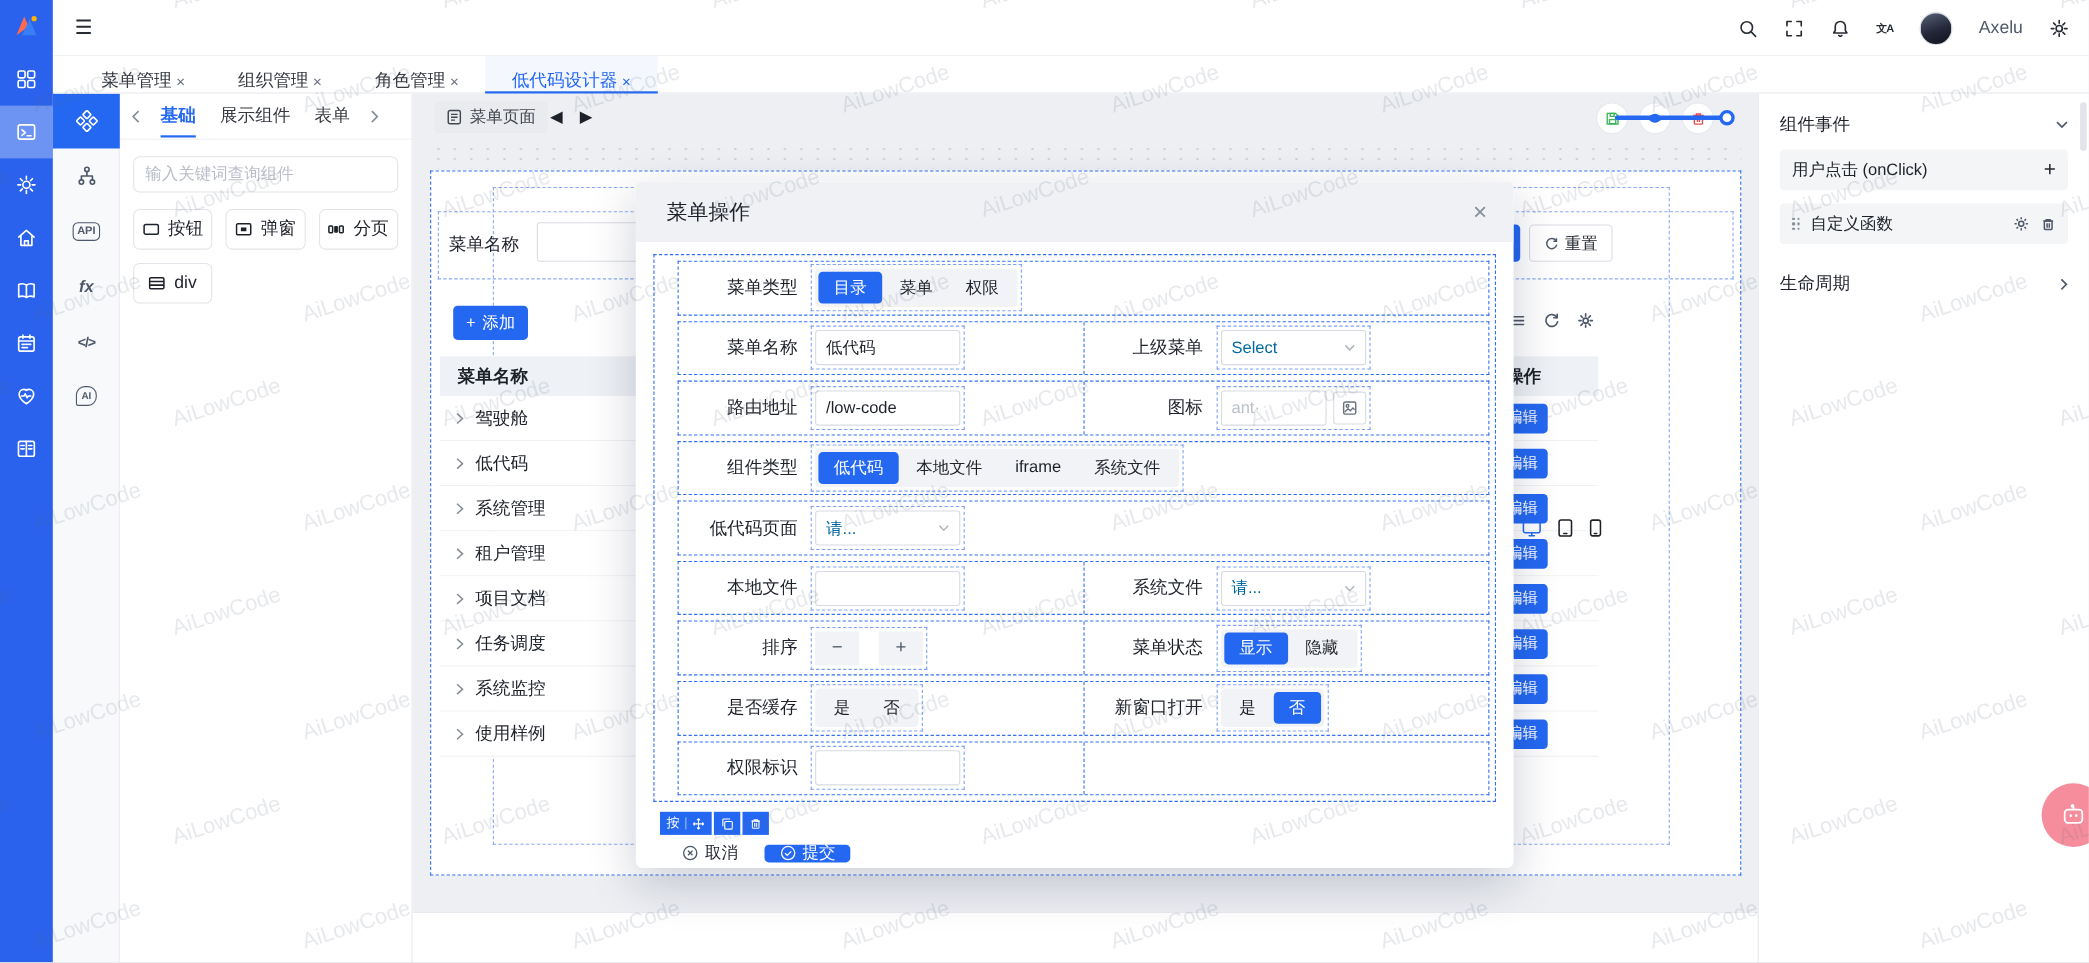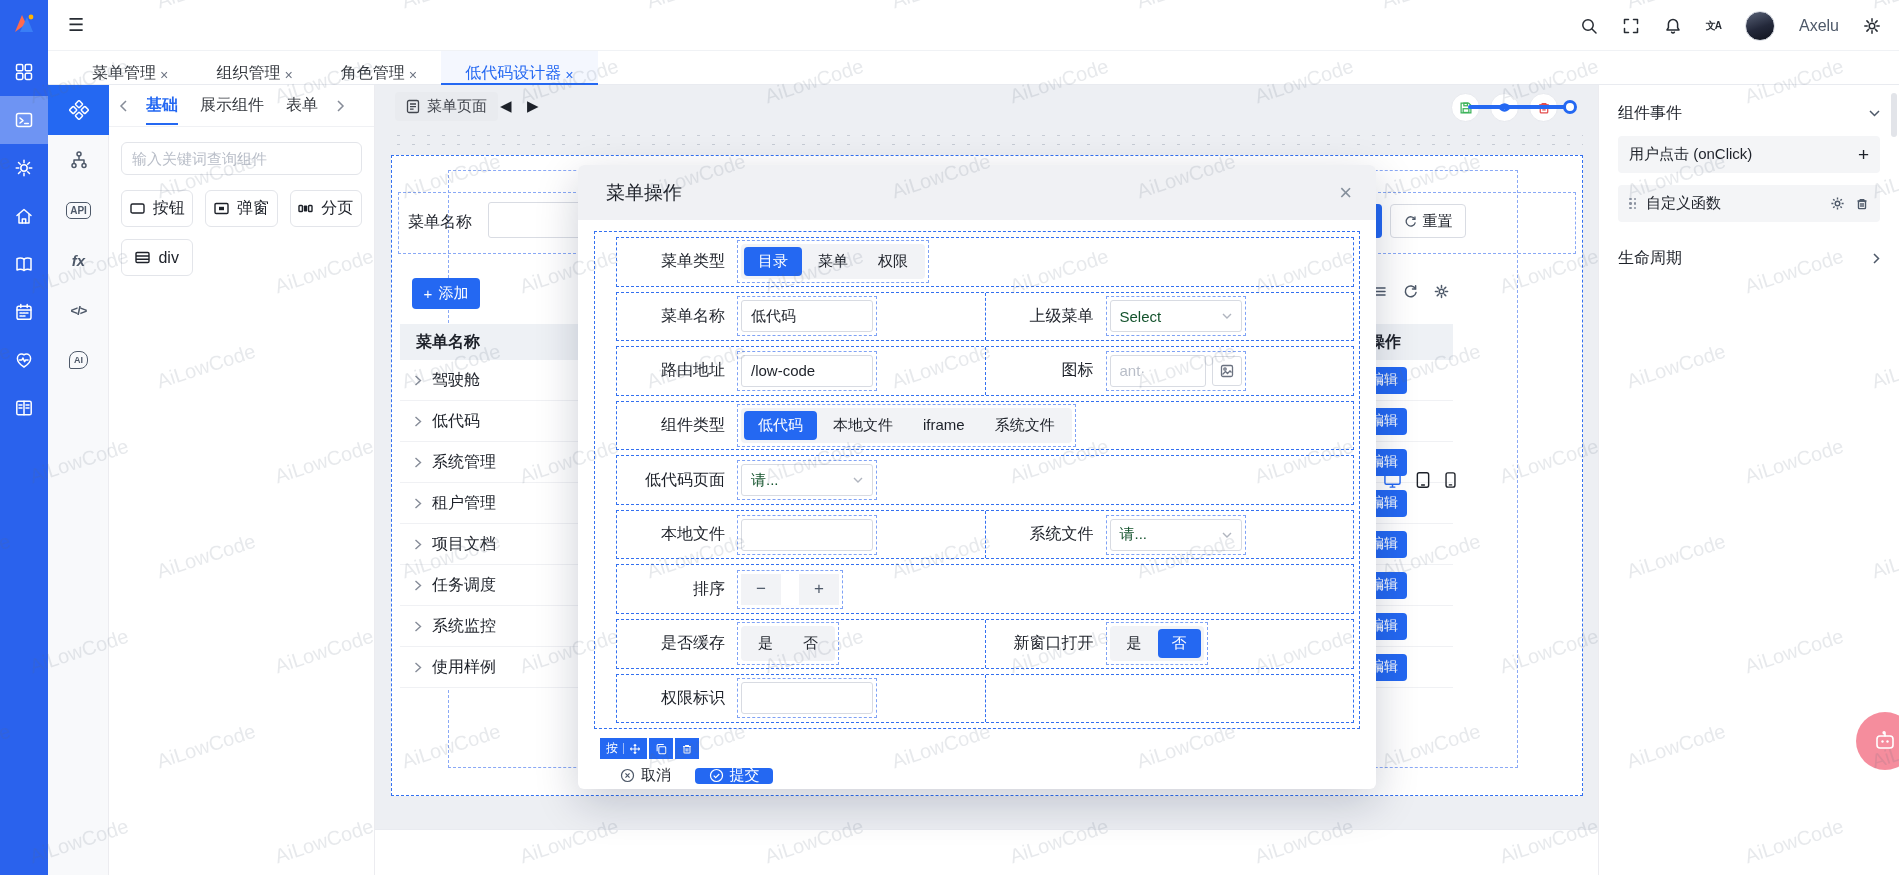--- a/index.html
+++ b/index.html
@@ -105,21 +105,21 @@
   .m-title{font-size:19px;color:#1d2129;font-weight:500;}
   .m-close{font-size:22px;color:#86909c;cursor:pointer;line-height:1;}
   .m-form{position:absolute;left:16px;right:16px;top:66px;bottom:60px;border:1px dashed #3370f0;padding:5px 5px;display:flex;flex-direction:column;gap:5px;}
   .mrow{border:1px dashed #3370f0;display:flex;min-height:48px;flex:1;margin-left:16px;}
   .mcell{flex:1;display:flex;align-items:center;}
   .mcell + .mcell{border-left:1px dashed #3370f0;}
   .mlabel{width:108px;text-align:right;margin-right:12px;font-size:16px;color:#1d2129;flex:none;}
   .cw{border:1px dashed #7fa2f5;padding:3px;}
   .inp{width:132px;height:32px;border:1px solid #d8dbe2;border-radius:3px;background:#fff;padding:0 9px;font-size:15px;color:#1d2129;outline:none;font-family:inherit;}
   .inp::placeholder{color:#b9bec8;}
-  .selbox{width:132px;height:32px;border:1px solid #d8dbe2;border-radius:3px;background:#fff;padding:0 9px;display:flex;align-items:center;justify-content:space-between;color:#14532d;font-size:15px;cursor:pointer;}
+  .selbox{width:132px;height:32px;border:1px solid #d8dbe2;border-radius:3px;background:#fff;padding:0 9px;display:flex;align-items:center;justify-content:space-between;color:#0369a1;font-size:15px;cursor:pointer;}
   .selbox svg{stroke:#b0b5bf;fill:none;stroke-width:1.4;}
   .seg{background:#f2f3f6;border-radius:4px;padding:3px;display:flex;gap:2px;}
   .seg span{padding:5px 14px;font-size:15px;color:#1d2129;border-radius:4px;cursor:pointer;white-space:nowrap;}
   .seg .on{background:#2468f2;color:#fff;}
   .stepper{display:flex;align-items:center;background:#fff;}
   .step-btn{width:40px;height:31px;background:#f2f3f6;border:none;font-size:17px;color:#4e5969;cursor:pointer;font-family:inherit;}
   .step-gap{width:18px;height:31px;background:#fff;}
   .icon-field{display:flex;align-items:center;gap:6px;}
   .icon-inp{width:96px;height:32px;border:1px solid #d8dbe2;border-radius:3px;padding:0 9px;display:flex;align-items:center;color:#b9bec8;font-size:15px;}
   .icon-pick{width:30px;height:30px;border:1px solid #d8dbe2;border-radius:3px;display:flex;align-items:center;justify-content:center;cursor:pointer;}
@@ -669,20 +669,29 @@
         </div>
 
         <div class="mrow">
           <div class="mcell">
             <span class="mlabel">排序</span>
             <div class="cw">
                 <div class="stepper">
               <button class="step-btn">−</button>
               <span class="step-gap"></span>
               <button class="step-btn">+</button>
+            </div>
+              </div>
+          </div>
+          <div class="mcell">
+            <span class="mlabel">菜单状态</span>
+            <div class="cw">
+                <div class="seg">
+              <span class="on">显示</span>
+              <span>隐藏</span>
             </div>
               </div>
           </div>
         </div>
 
         <div class="mrow">
           <div class="mcell">
             <span class="mlabel">是否缓存</span>
             <div class="cw">
                 <div class="seg">

